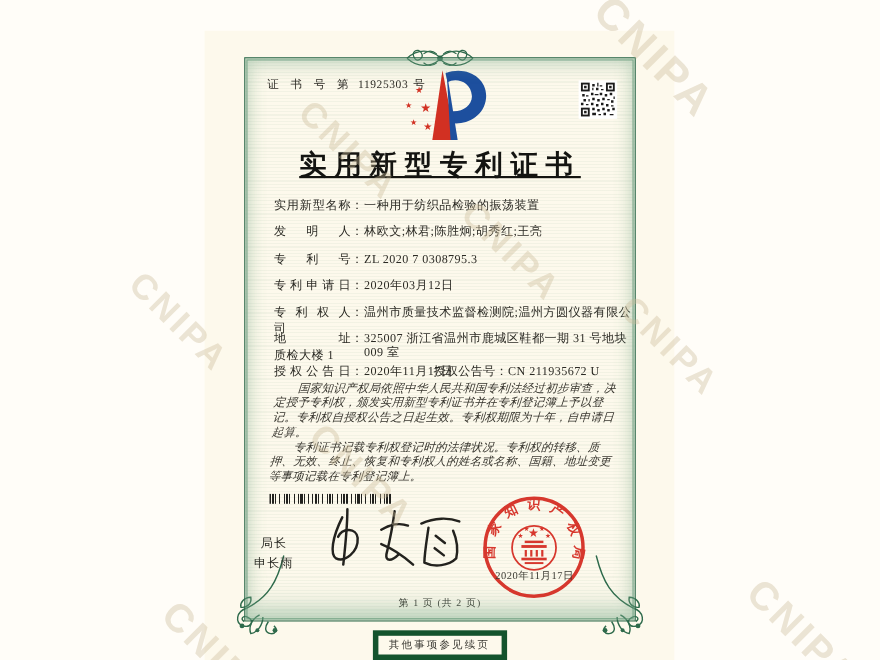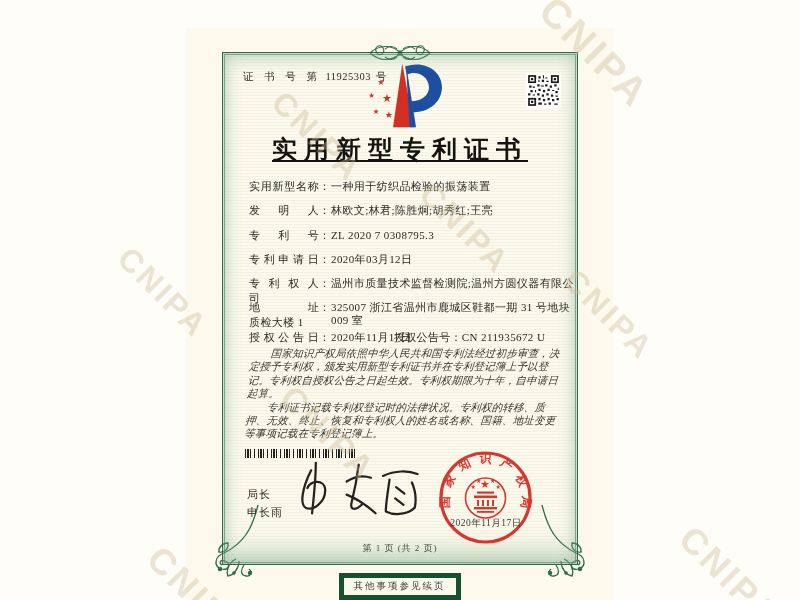--- a/index.html
+++ b/index.html
@@ -49,22 +49,22 @@
   .paras { position:absolute; left:24px; top:294px; width:316px; font-size:10.5px;
            line-height:13.4px; color:#38362f; font-style:italic;
            transform:skewX(-4deg); letter-spacing:0.2px; }
   .paras p { text-indent:2em; }
 
   .barcode { position:absolute; left:22px; top:396px; width:112px; height:9px;
       background:repeating-linear-gradient(90deg,
         #21211e 0 1px, transparent 1px 2px, #21211e 2px 4px, transparent 4px 5px,
         #21211e 5px 6px, transparent 6px 9px, #21211e 9px 10px, transparent 10px 13px); }
 
-  .signer { position:absolute; left:24px; top:432px; font-size:11px; color:#2b2a24;
-            line-height:18px; letter-spacing:1px; }
+  .signer { position:absolute; left:8px; top:432px; font-size:11px; color:#2b2a24;
+            line-height:18px; letter-spacing:1px;text-align:center; }
   .signature { position:absolute; left:62px; top:404px; }
 
   .seal { position:absolute; left:214px; top:396px; }
   .sealdate { position:absolute; left:210px; top:464px; width:106px; text-align:center;
               font-size:9.5px; color:#3c3b33; letter-spacing:0.5px; z-index:6; }
 
   .pageinfo { position:absolute; left:0; top:489px; width:100%; text-align:center;
               font-size:9px; color:#3b3a33; letter-spacing:1px; }
 
   .footnote { position:absolute; left:50%; top:545px; transform:translateX(-50%);

